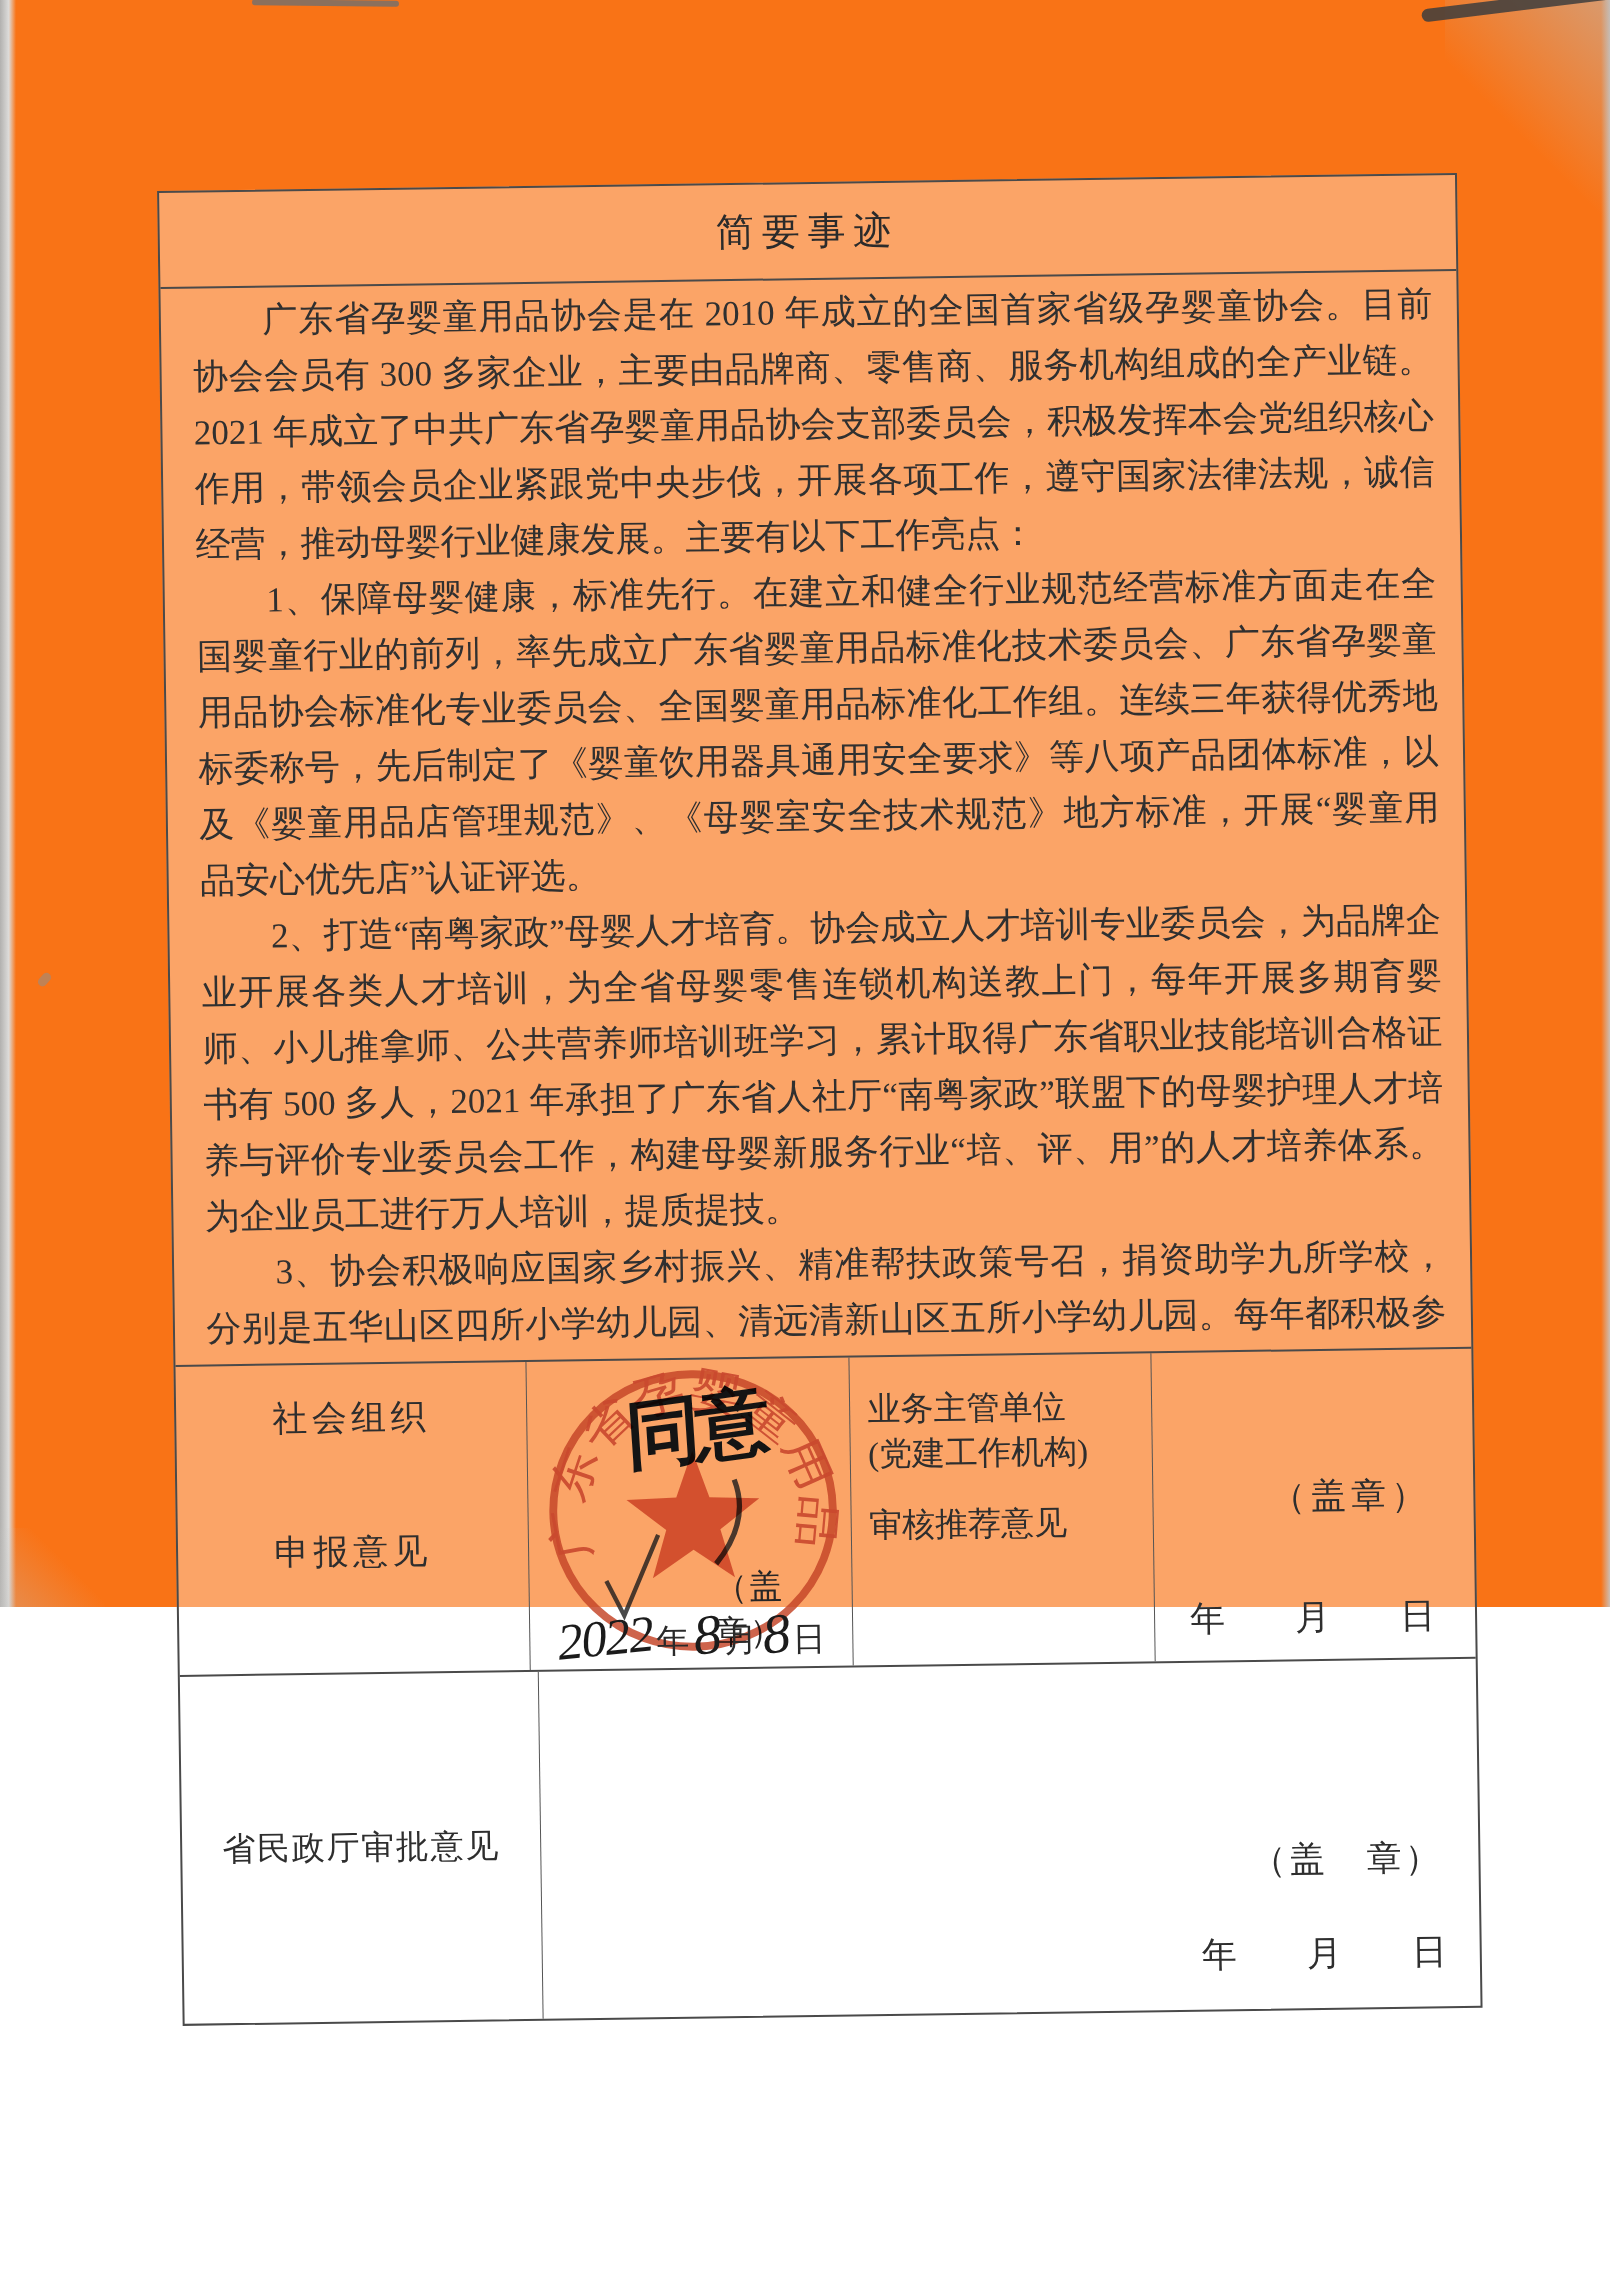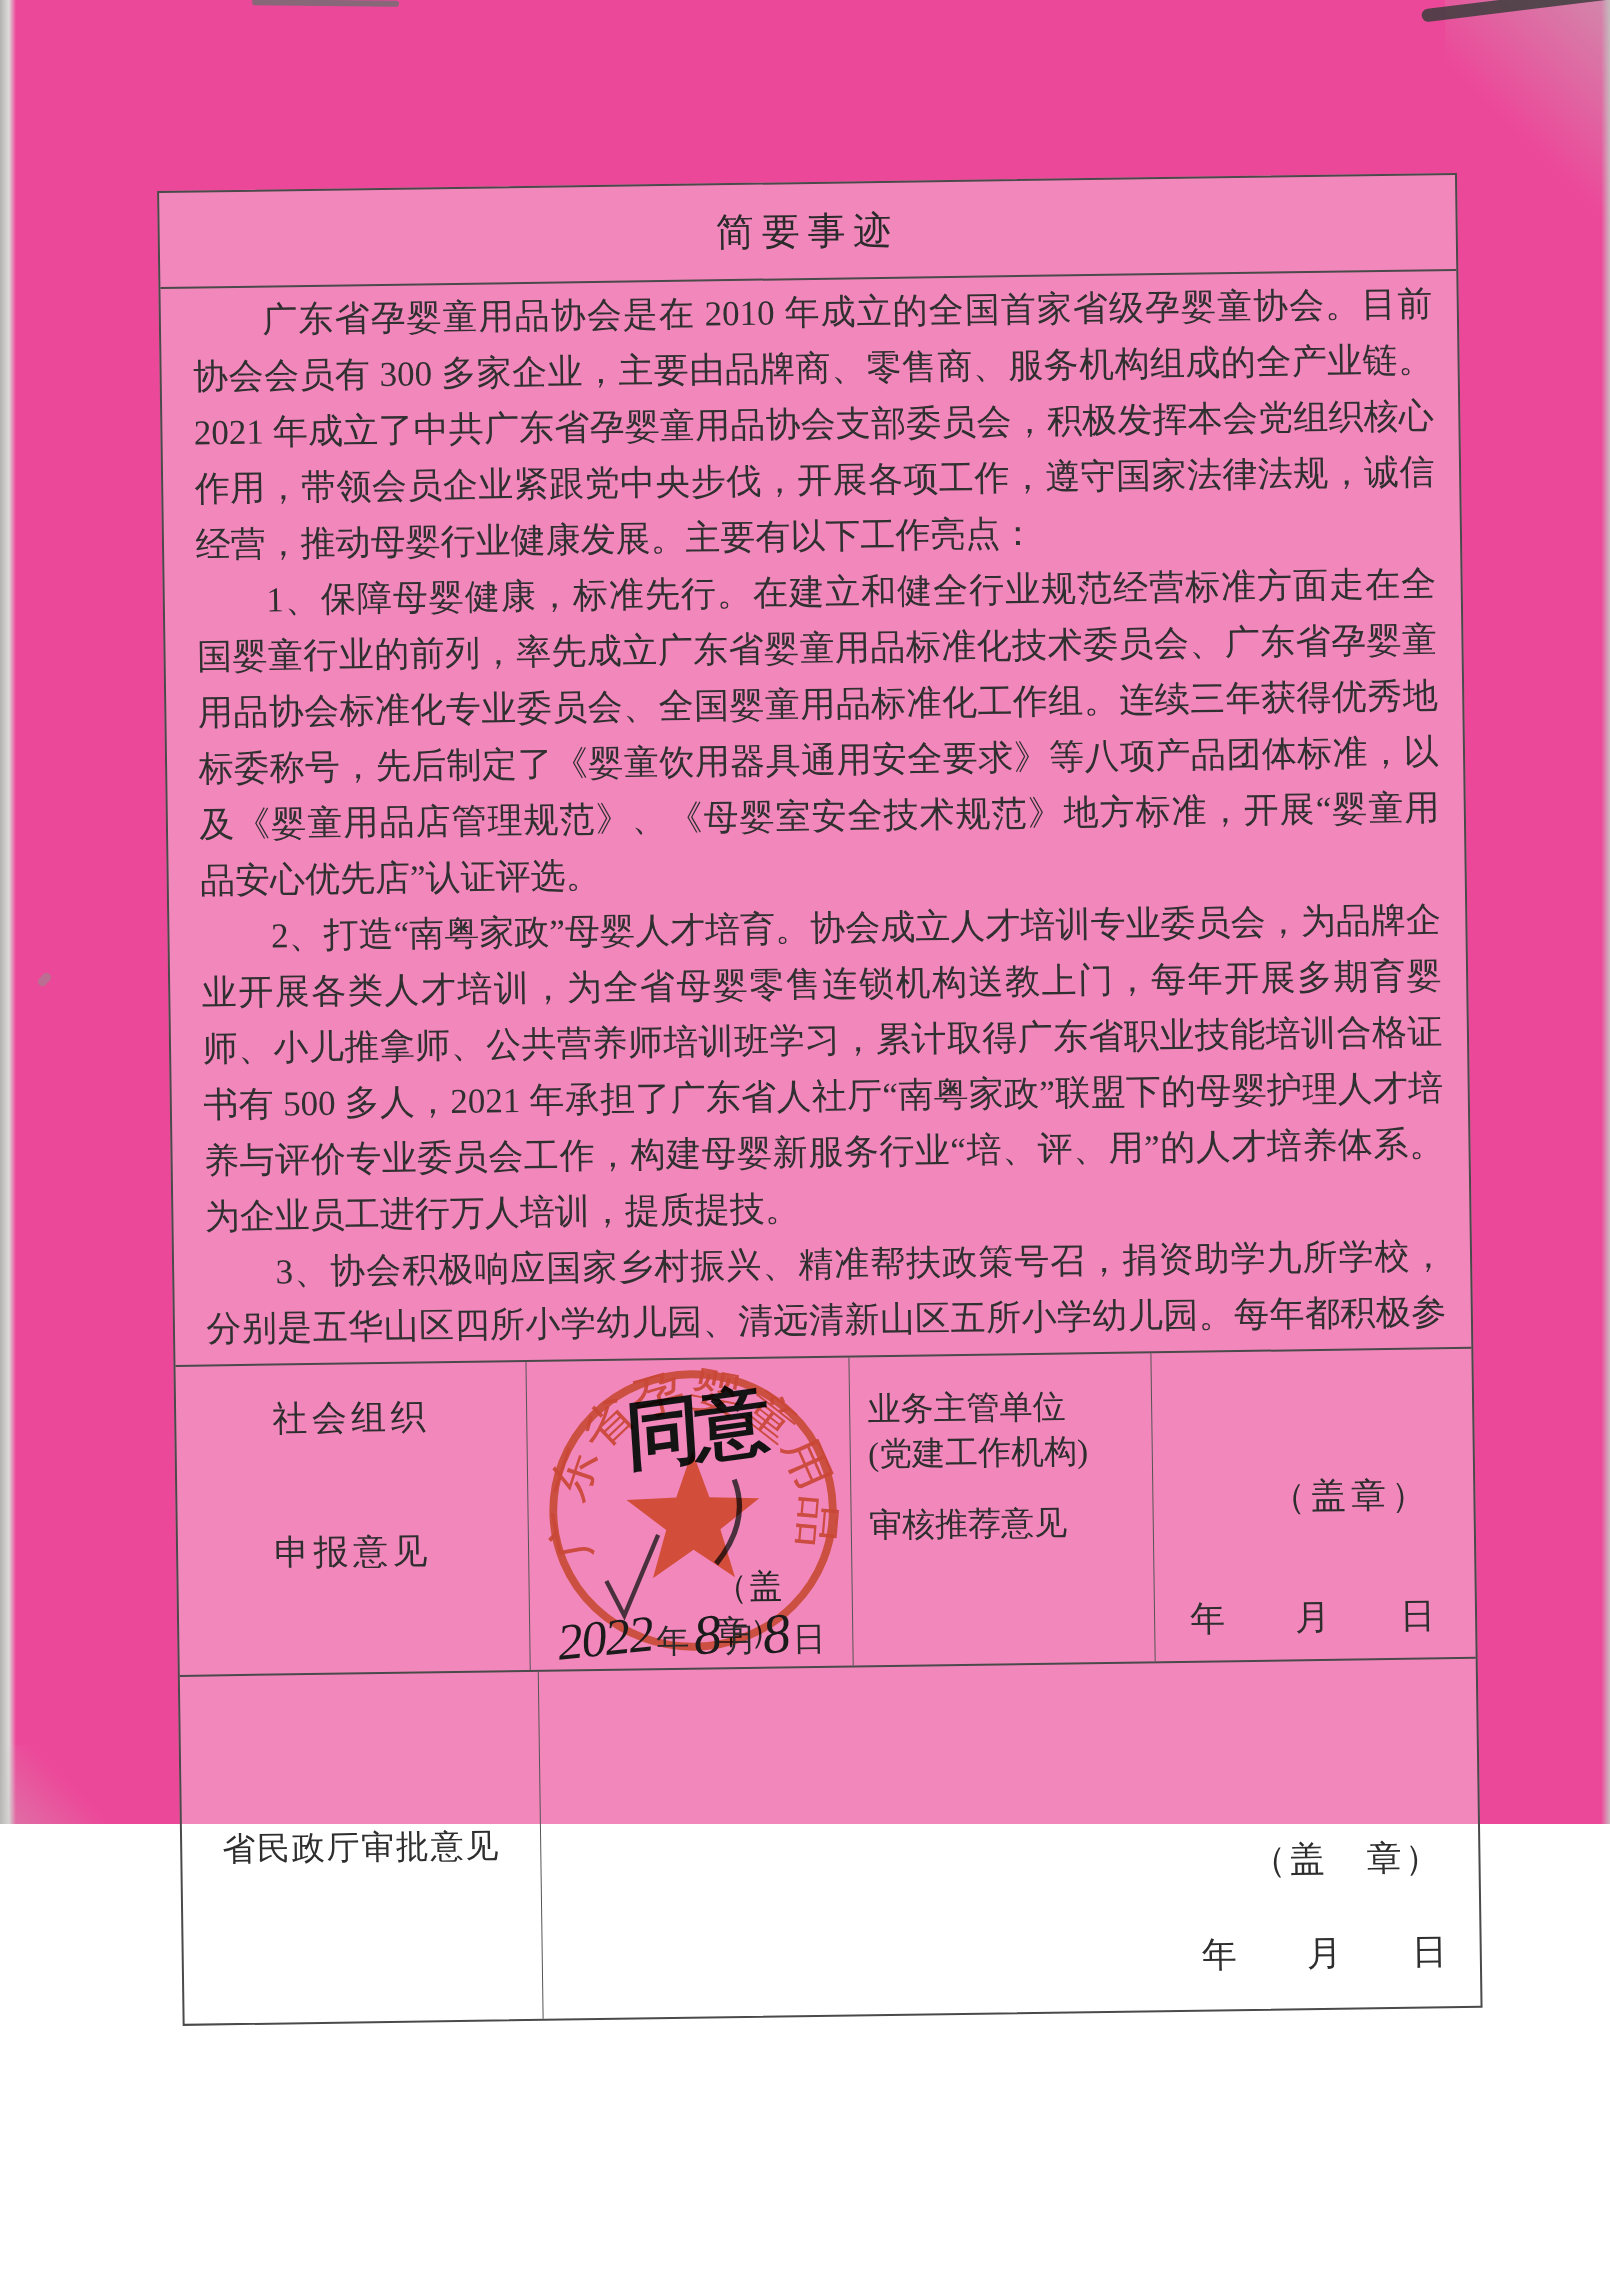--- a/index.html
+++ b/index.html
@@ -2,21 +2,21 @@
 <html style="font-size:14px"><head>
 <meta charset="utf-8">
 <style>
   html,body{margin:0;padding:0;}
   body{
     width:1611px;height:2295px;
     background:#ffffff;
     font-family:"Liberation Serif","DejaVu Serif",serif;
     overflow:hidden;
   }
-  .page{position:relative;width:1611px;height:1824px;background:#ec4899;}
+  .page{position:relative;width:1611px;height:1607px;background:#f97316;}
 
   
   .edge-left{position:absolute;left:0;top:0;bottom:0;width:15.7px;
     background:linear-gradient(90deg,#b2b1af,#dddcda 55%,rgba(255,255,255,0));}
   .edge-right{position:absolute;right:0;top:0;bottom:0;width:10.5px;
     background:linear-gradient(270deg,#c7c6c4,rgba(255,255,255,0));}
   .corner-tr-shade{position:absolute;right:0;top:0;width:166px;height:245px;opacity:.55;
     background:linear-gradient(225deg,#bdbcba 0%,rgba(255,255,255,0) 55%);}
   .mark-tl{position:absolute;left:252px;top:0;width:147px;height:6.1px;background:#6f6f6f;
     border-radius:3.5px;transform:rotate(.6deg);opacity:.8;}

